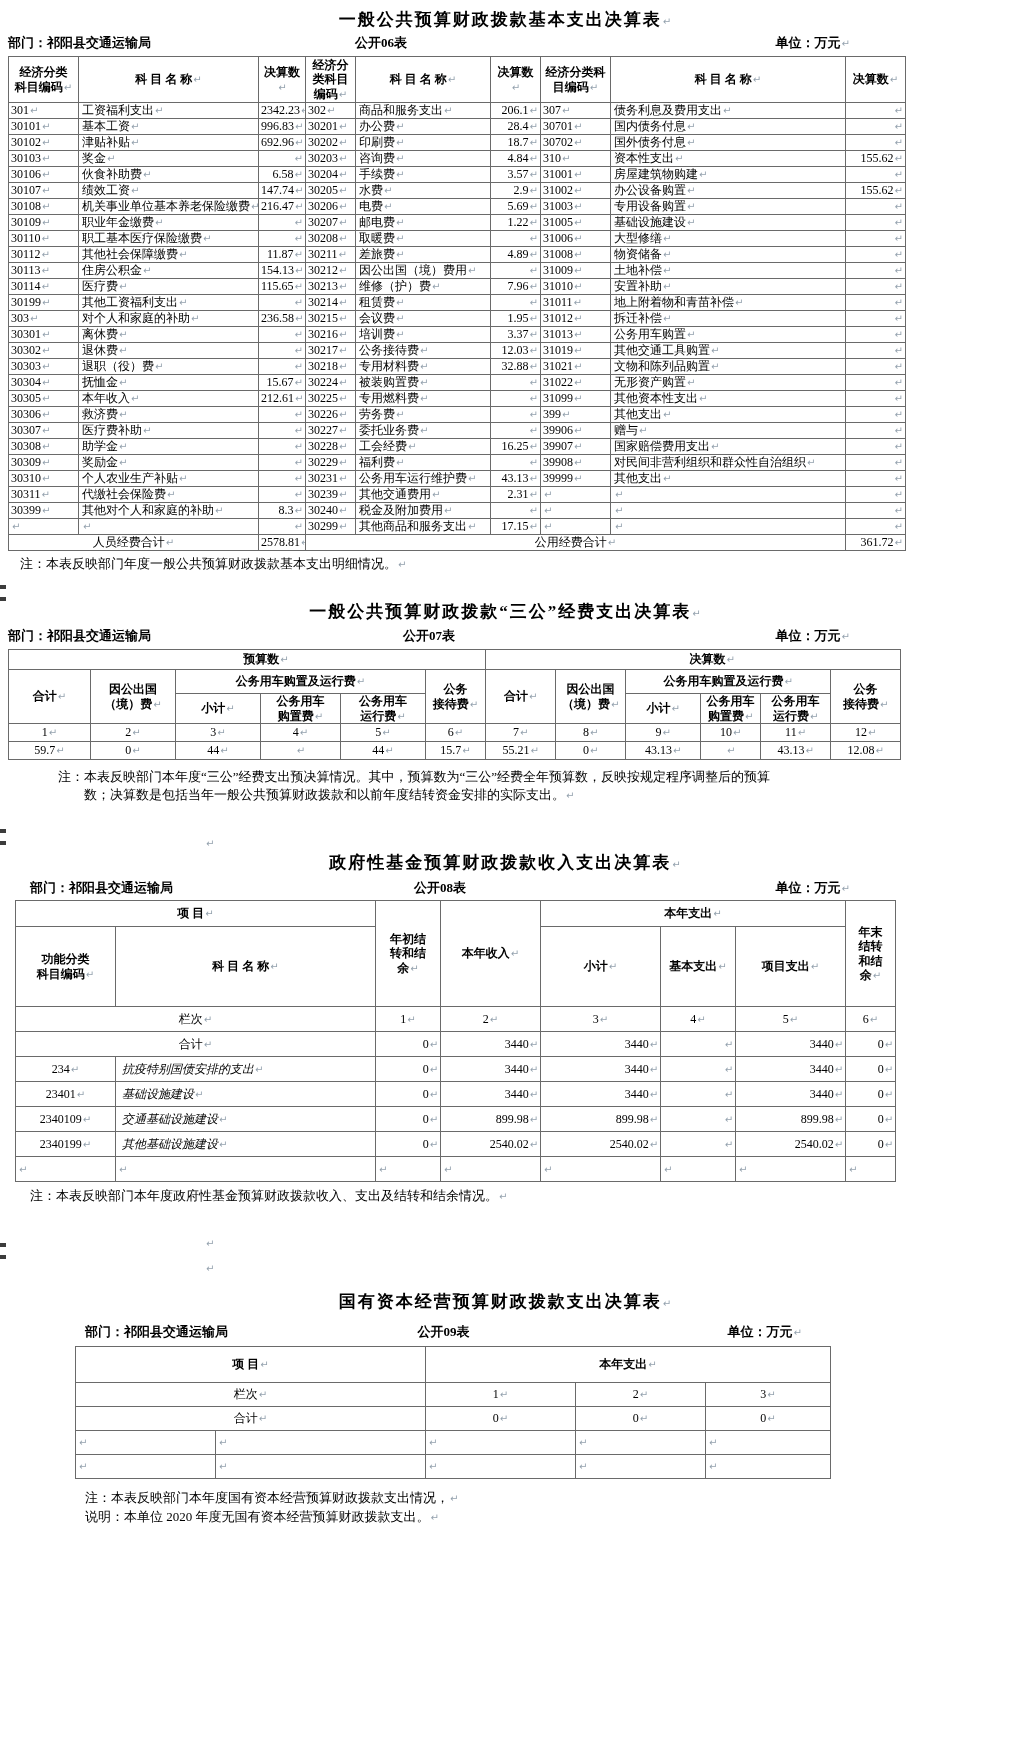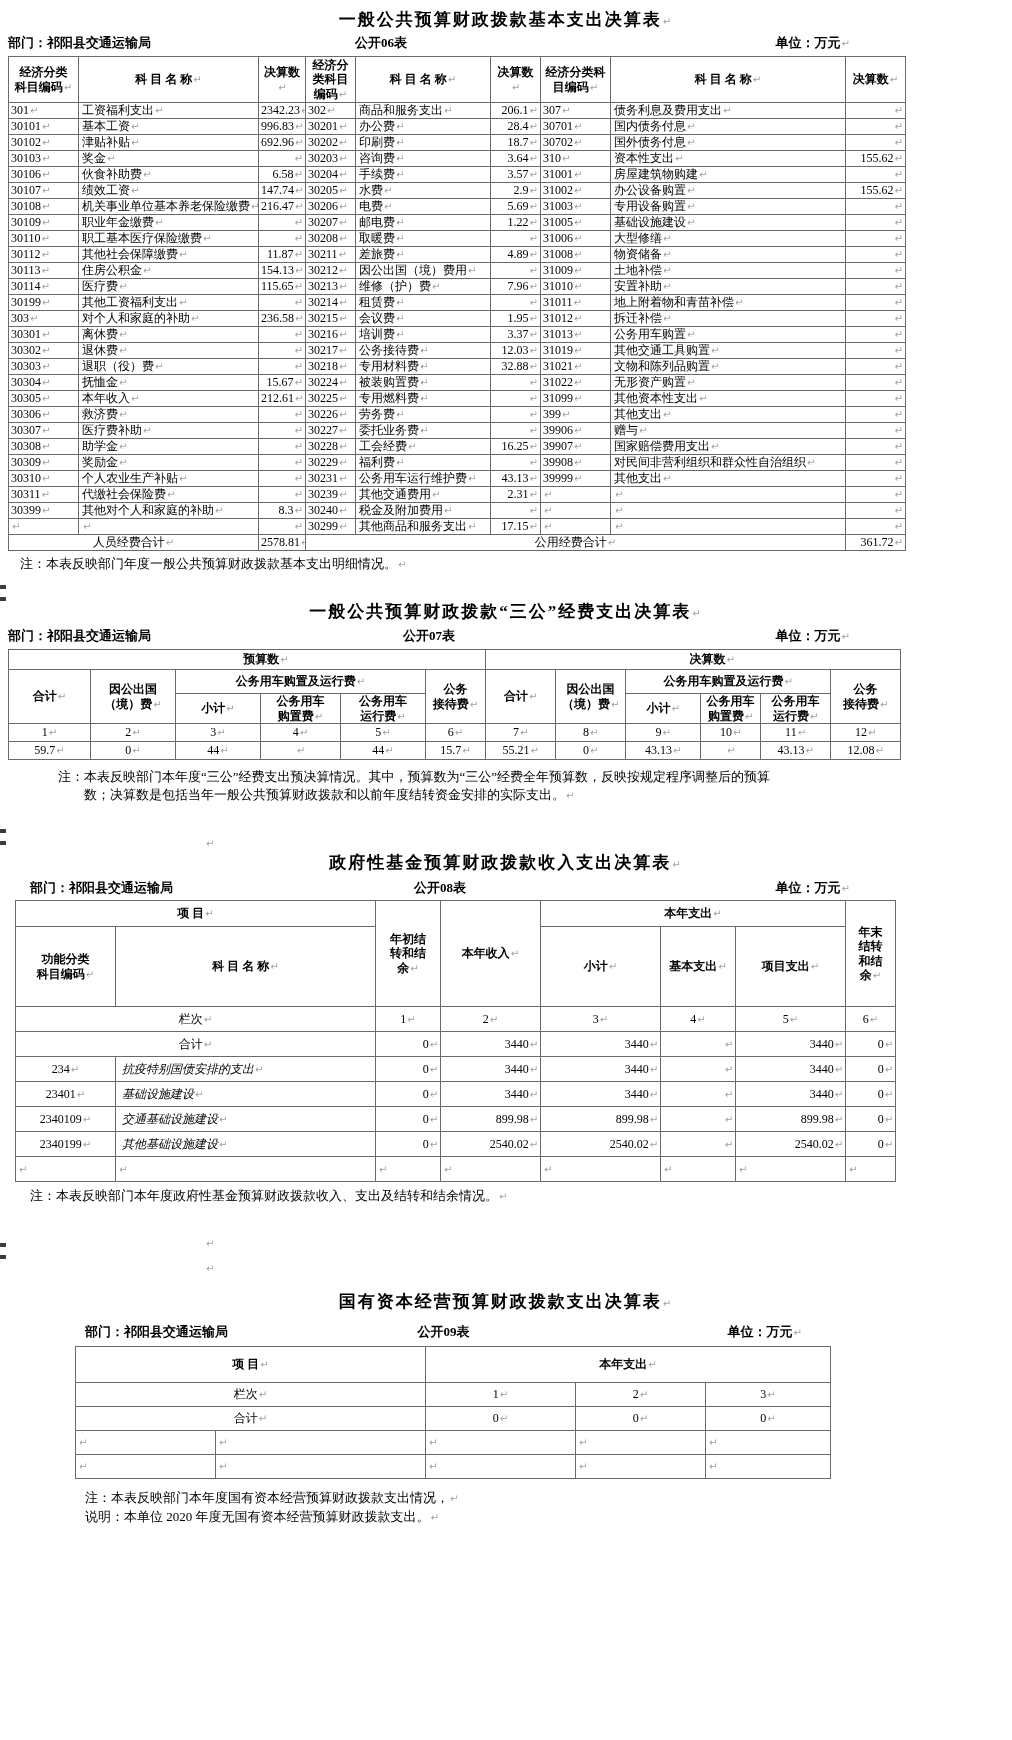--- a/index.html
+++ b/index.html
@@ -141,21 +141,21 @@
         <td class="code">30702</td>
         <td class="name">国外债务付息</td>
         <td class="val"></td>
       </tr>
       <tr>
         <td class="code">30103</td>
         <td class="name">奖金</td>
         <td class="val"></td>
         <td class="code">30203</td>
         <td class="name">咨询费</td>
-        <td class="val">3.64</td>
+        <td class="val">4.84</td>
         <td class="code">310</td>
         <td class="name">资本性支出</td>
         <td class="val">155.62</td>
       </tr>
       <tr>
         <td class="code">30106</td>
         <td class="name">伙食补助费</td>
         <td class="val">6.58</td>
         <td class="code">30204</td>
         <td class="name">手续费</td>

